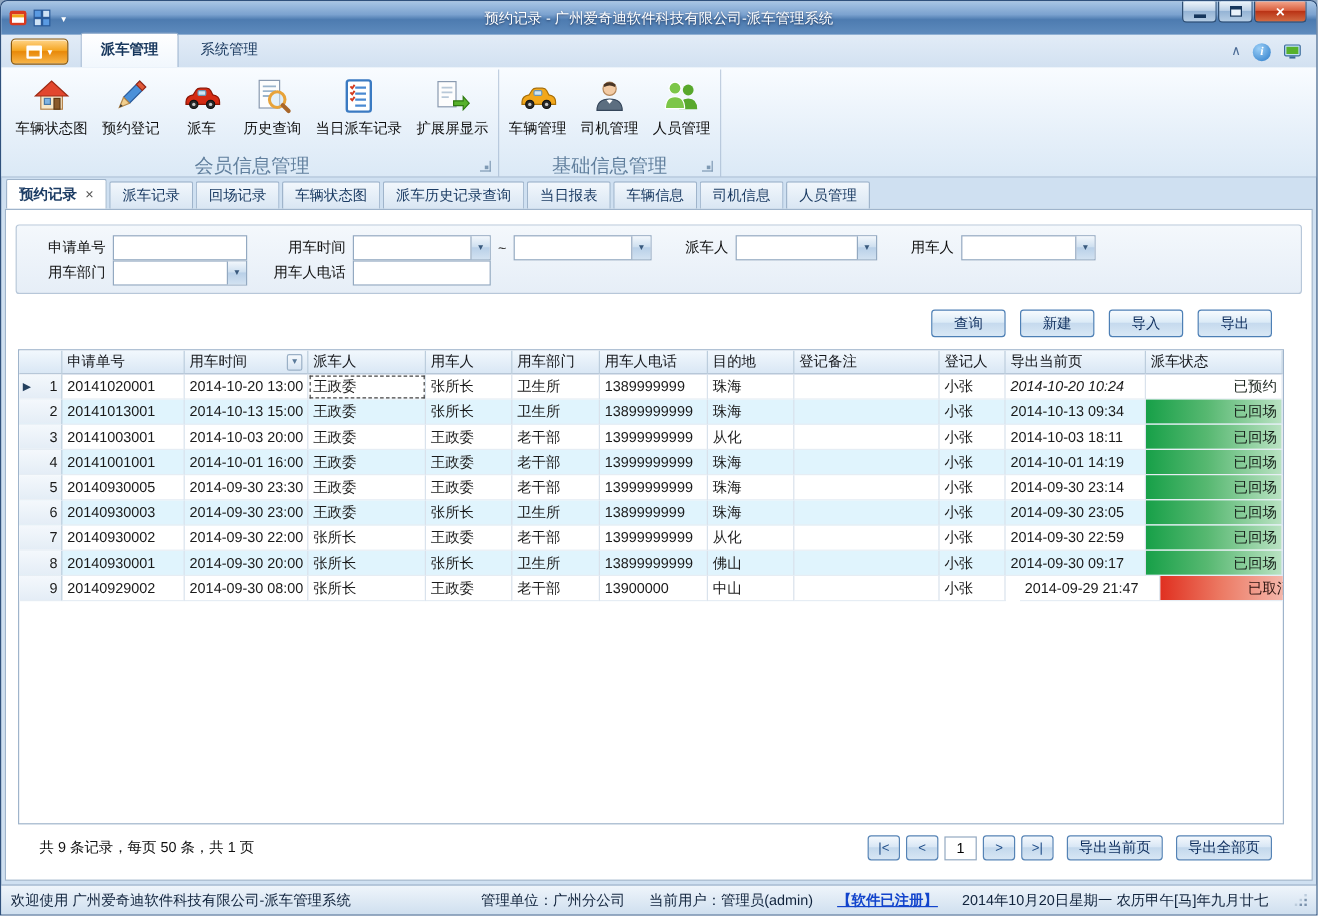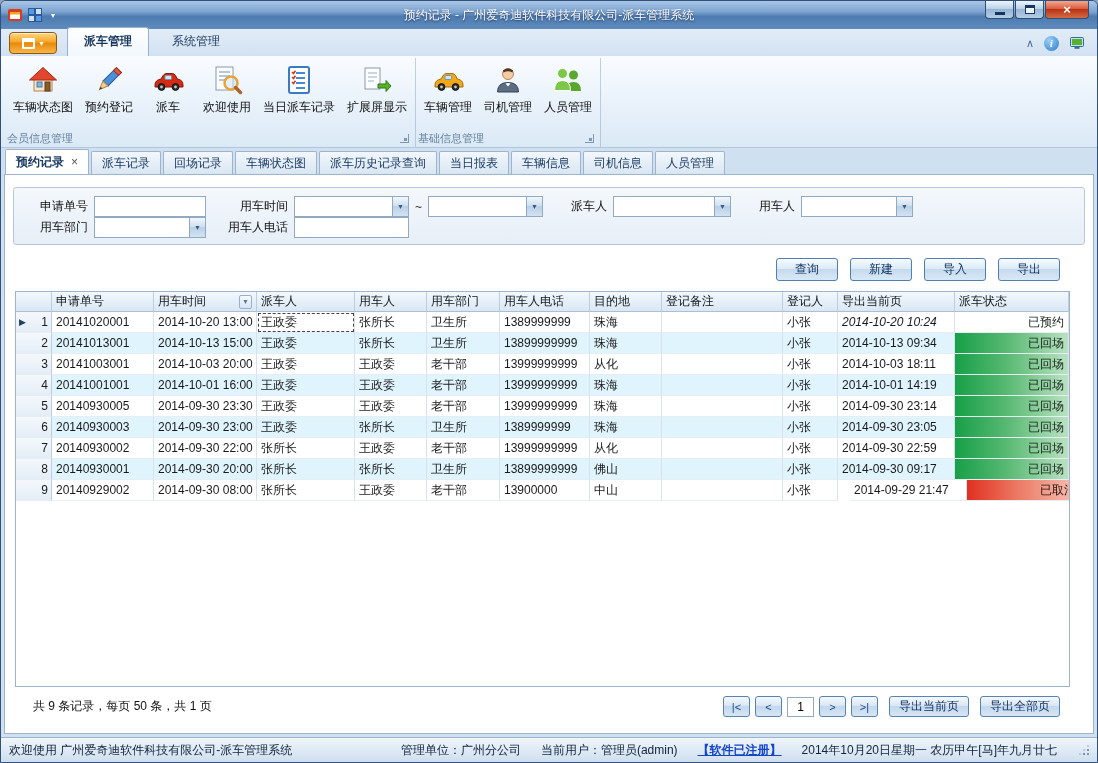--- a/index.html
+++ b/index.html
@@ -17,36 +17,36 @@
 .winbtn.close{width:44px;background:linear-gradient(#f4a78d,#d96040 45%,#ba3315 50%,#d26c44);color:#fff;font-weight:bold;font-size:13px}
 .glyph-min{width:10px;height:3px;background:#16365c;margin-top:7px}
 .glyph-max{width:10px;height:9px;border:1px solid #16365c;border-top:3px solid #16365c;background:#eaf2fa}
 
 
 .ribbon-tabs{height:27px;flex:none;background:linear-gradient(#e2ecf7,#d2e1f1);display:flex;align-items:flex-end;padding:0 6px;position:relative}
 .app-button{width:48px;height:22px;margin:0 10px 2px 2px;border:1px solid #8a5a10;border-radius:4px;background:linear-gradient(#ffd58a,#f5a623 45%,#e8890a 50%,#f8b64a);display:flex;align-items:center;justify-content:center;gap:4px;cursor:pointer;box-shadow:inset 0 1px 0 rgba(255,255,255,.6)}
 .app-glyph{width:13px;height:11px;border:2px solid #fff;border-top-width:4px;border-radius:1px}
 .app-caret{color:#fff;font-size:8px}
 .ribbon-tab-list{display:flex;align-items:flex-end}
-.ribbon-tab{padding:5px 16px 6px;color:#16365c;cursor:pointer;border:1px solid transparent;border-bottom:none;border-radius:3px 3px 0 0;margin-right:6px;white-space:nowrap}
+.ribbon-tab{padding:5px 16px 6px;color:#16365c;cursor:pointer;border:1px solid transparent;border-bottom:none;border-radius:3px 3px 0 0;margin-right:1px;white-space:nowrap}
 .ribbon-tab.active{background:linear-gradient(#ffffff,#f1f7fd);border-color:#9ab1cc;font-weight:bold}
 .ribbon-right{position:absolute;right:12px;bottom:5px;display:flex;gap:10px;align-items:center}
 .collapse-caret{color:#4a6a94;font-size:11px;cursor:pointer;line-height:1}
 .info-circle{width:15px;height:15px;border-radius:50%;background:radial-gradient(circle at 35% 30%,#9cd0f8,#2a7ac8);color:#fff;font-size:10px;font-weight:bold;display:flex;align-items:center;justify-content:center;cursor:pointer;font-family:"Liberation Serif",serif;font-style:italic}
 .disp-icon{display:inline-flex;cursor:pointer}
 
 
 .ribbon-body{height:92px;flex:none;background:linear-gradient(#f9fcff,#e8f1fa 55%,#dbe9f6);border-bottom:1px solid #b4c6da;display:flex;padding:2px 4px 0}
 .ribbon-group{position:relative;display:flex;flex-direction:column;padding:0 2px;border-right:1px solid rgba(150,172,198,.55)}
 .group-buttons{display:flex;align-items:flex-start;flex:1;padding-top:2px}
 .ribbon-btn{min-width:58px;padding:4px 6px 2px;display:flex;flex-direction:column;align-items:center;gap:3px;border-radius:3px;cursor:pointer}
 .ribbon-btn .icon{width:32px;height:32px;display:inline-flex}
 .ribbon-btn .icon svg{width:32px;height:32px}
 .ribbon-btn .lbl{white-space:nowrap;color:#111}
-.group-footer{height:17px;display:flex;align-items:center;justify-content:flex-start;position:relative;color:#62809e;font-size:11px}
+.group-footer{height:17px;display:flex;align-items:center;justify-content:center;position:relative;color:#62809e;font-size:16px}
 .dlg-launcher{position:absolute;right:4px;bottom:4px;width:9px;height:9px;border-right:1px solid #7e99b4;border-bottom:1px solid #7e99b4;cursor:pointer}
 .dlg-launcher:before{content:"";position:absolute;right:1px;bottom:1px;width:3px;height:3px;background:#7e99b4}
 
 
 .client{flex:1;display:flex;flex-direction:column;padding:0 3px;min-height:0}
 .doc-tabstrip{height:26px;flex:none;display:flex;align-items:flex-end;padding-left:1px}
 .doc-tab{height:23px;padding:0 10px;display:flex;align-items:center;gap:6px;background:linear-gradient(#f2f7fc,#d9e6f3);border:1px solid #9fb4cb;border-bottom:none;border-radius:2px 2px 0 0;margin-right:2px;color:#1c3c64;cursor:pointer;white-space:nowrap}
 .doc-tab.active{background:#fff;height:25px;font-weight:bold}
 .doc-close{color:#555;cursor:pointer;margin-left:1px;font-weight:normal}
 .tab-page{flex:1;background:#fff;border:1px solid #9fb4cb;padding:12px 8px 0;min-height:0;display:flex;flex-direction:column}
@@ -201,21 +201,21 @@
             <span class="icon">
               <svg viewBox="0 0 32 32">
                 <rect x="5" y="3" width="17" height="23" fill="#fdfdfd" stroke="#8a9ab0"></rect>
                 <line x1="8" y1="8" x2="19" y2="8" stroke="#9ab4cc" stroke-width="1.5"></line>
                 <line x1="8" y1="12" x2="19" y2="12" stroke="#9ab4cc" stroke-width="1.5"></line>
                 <line x1="8" y1="16" x2="15" y2="16" stroke="#9ab4cc" stroke-width="1.5"></line>
                 <circle cx="20" cy="19" r="6.5" fill="rgba(205,230,248,.55)" stroke="#e8a33a" stroke-width="2.5"></circle>
                 <line x1="24.6" y1="23.6" x2="29.5" y2="28.5" stroke="#a8662a" stroke-width="3.5" stroke-linecap="round"></line>
               </svg>
             </span>
-            <span class="lbl">欢迎使用</span>
+            <span class="lbl">历史查询</span>
           </div>
           <div class="ribbon-btn">
             <span class="icon">
               <svg viewBox="0 0 32 32">
                 <rect x="6" y="3" width="20" height="26" rx="2" fill="#fff" stroke="#3a7ac2" stroke-width="2"></rect>
                 <line x1="13" y1="9" x2="22" y2="9" stroke="#4a8ad2" stroke-width="2"></line>
                 <line x1="13" y1="14" x2="22" y2="14" stroke="#4a8ad2" stroke-width="2"></line>
                 <line x1="13" y1="19" x2="22" y2="19" stroke="#4a8ad2" stroke-width="2"></line>
                 <line x1="13" y1="24" x2="22" y2="24" stroke="#4a8ad2" stroke-width="2"></line>
                 <path d="M9 8 l1.5 1.5 l2 -2.8" stroke="#d23a1f" stroke-width="1.6" fill="none"></path>

